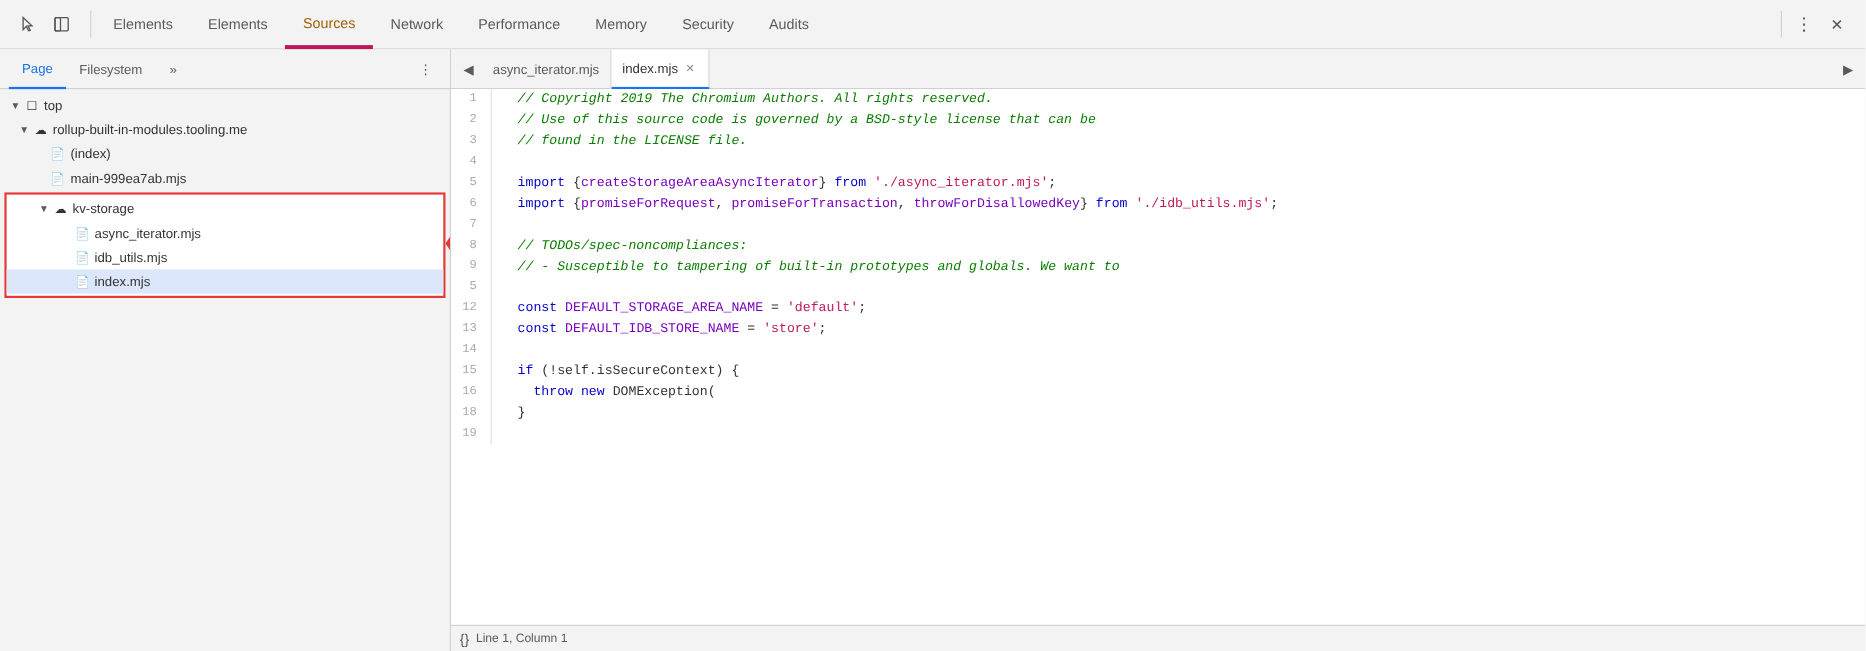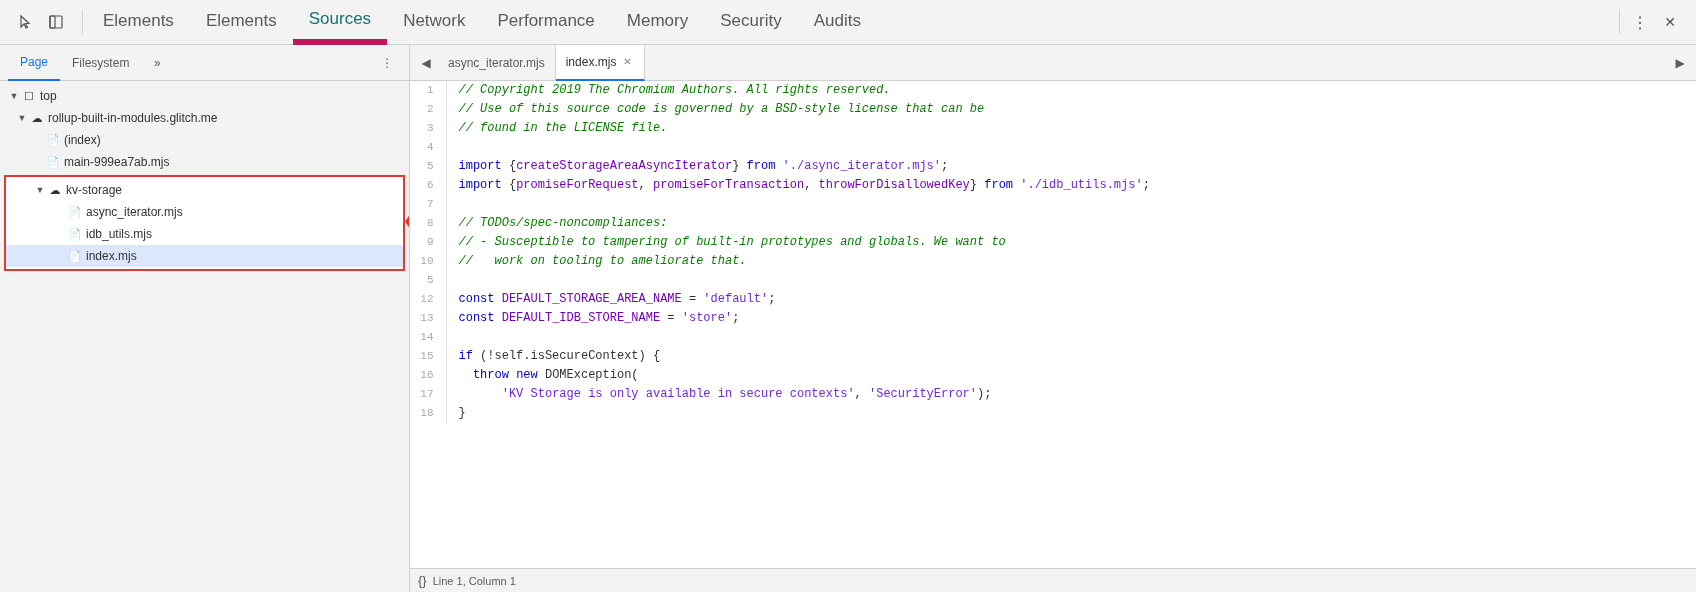--- a/index.html
+++ b/index.html
@@ -42,25 +42,25 @@
       align-items: stretch;
       height: 45px;
       flex: 1;
     }
     .toolbar-tab {
       display: flex;
       align-items: center;
       padding: 0 16px;
       cursor: pointer;
       color: #5a5a5a;
-      font-size: 17px;
+      font-size: 13px;
       border-bottom: 2px solid transparent;
       white-space: nowrap;
     }
-    .toolbar-tab.active { color: #0f766e; border-bottom: 6px solid #be185d; }
+    .toolbar-tab.active { color: #a16207; border-bottom: 4px solid #be185d; }
     .toolbar-end {
       display: flex;
       align-items: center;
       gap: 2px;
       padding: 0 8px;
     }
 
     
     .main-layout {
       display: flex;
@@ -239,29 +239,29 @@
       text-align: right;
       padding-right: 12px;
       color: #aaa;
       user-select: none;
       vertical-align: top;
       border-right: 1px solid #e0e0e0;
       padding-top: 0;
       font-size: 11px;
     }
     .code-line-content {
-      padding-left: 12px;
+      padding-left: 24px;
       white-space: pre;
       color: #333;
     }
     
     .c-green { color: #0a7c00; font-style: italic; }
     .c-blue { color: #0000cd; }
     .c-purple { color: #7700bb; }
-    .c-red { color: #6d28d9; }
+    .c-red { color: #be185d; }
     .c-dark { color: #333; }
 
     
     .status-bar {
       height: 24px;
       display: flex;
       align-items: center;
       padding: 0 8px;
       border-top: 1px solid #d0d0d0;
       background: #f3f3f3;
@@ -321,21 +321,21 @@
 
       <div class="tree-item">
         <div class="tree-arrow">▼</div>
         <div class="tree-icon">☐</div>
         <span class="tree-label">top</span>
       </div>
 
       <div class="tree-item tree-indent-1">
         <div class="tree-arrow">▼</div>
         <div class="tree-icon">☁</div>
-        <span class="tree-label">rollup-built-in-modules.glitch.me</span>
+        <span class="tree-label">rollup-built-in-modules.tooling.me</span>
       </div>
 
       <div class="tree-item tree-indent-2">
         <div class="tree-arrow" style="visibility:hidden">▶</div>
         <div class="tree-icon" style="color:#aaa;">📄</div>
         <span class="tree-label">(index)</span>
       </div>
 
       <div class="tree-item tree-indent-2">
         <div class="tree-arrow" style="visibility:hidden">▶</div>
@@ -437,24 +437,20 @@
         <tr>
           <td class="code-line-num">8</td>
           <td class="code-line-content"><span class="c-green">// TODOs/spec-noncompliances:</span></td>
         </tr>
 
         <tr>
           <td class="code-line-num">9</td>
           <td class="code-line-content"><span class="c-green">// - Susceptible to tampering of built-in prototypes and globals. We want to</span></td>
         </tr>
 
-        <tr>
-          <td class="code-line-num">10</td>
-          <td class="code-line-content"><span class="c-green">//   work on tooling to ameliorate that.</span></td>
-        </tr>
 
         <tr>
           <td class="code-line-num">5</td>
           <td class="code-line-content"> </td>
         </tr>
 
         <tr>
           <td class="code-line-num">12</td>
           <td class="code-line-content"><span class="c-blue">const</span> <span class="c-purple">DEFAULT_STORAGE_AREA_NAME</span> <span class="c-dark">= </span><span class="c-red">'default'</span><span class="c-dark">;</span></td>
         </tr>
@@ -472,30 +468,30 @@
         <tr>
           <td class="code-line-num">15</td>
           <td class="code-line-content"><span class="c-blue">if</span> <span class="c-dark">(!self.isSecureContext) {</span></td>
         </tr>
 
         <tr>
           <td class="code-line-num">16</td>
           <td class="code-line-content">  <span class="c-blue">throw</span> <span class="c-blue">new</span> <span class="c-dark">DOMException(</span></td>
         </tr>
 
-        <tr>
-          <td class="code-line-num">17</td>
-          <td class="code-line-content">      <span class="c-red">'KV Storage is only available in secure contexts'</span><span class="c-dark">, </span><span class="c-red">'SecurityError'</span><span class="c-dark">);</span></td>
-        </tr>
 
         <tr>
           <td class="code-line-num">18</td>
           <td class="code-line-content"><span class="c-dark">}</span></td>
         </tr>
 
+        <tr>
+          <td class="code-line-num">19</td>
+          <td class="code-line-content"> </td>
+        </tr>
       </tbody>
         </table>
     </div>
 
     <div class="status-bar">
       <span class="status-bar-icon">{}</span>
       <span>Line 1, Column 1</span>
     </div>
   </div>
 </div>

